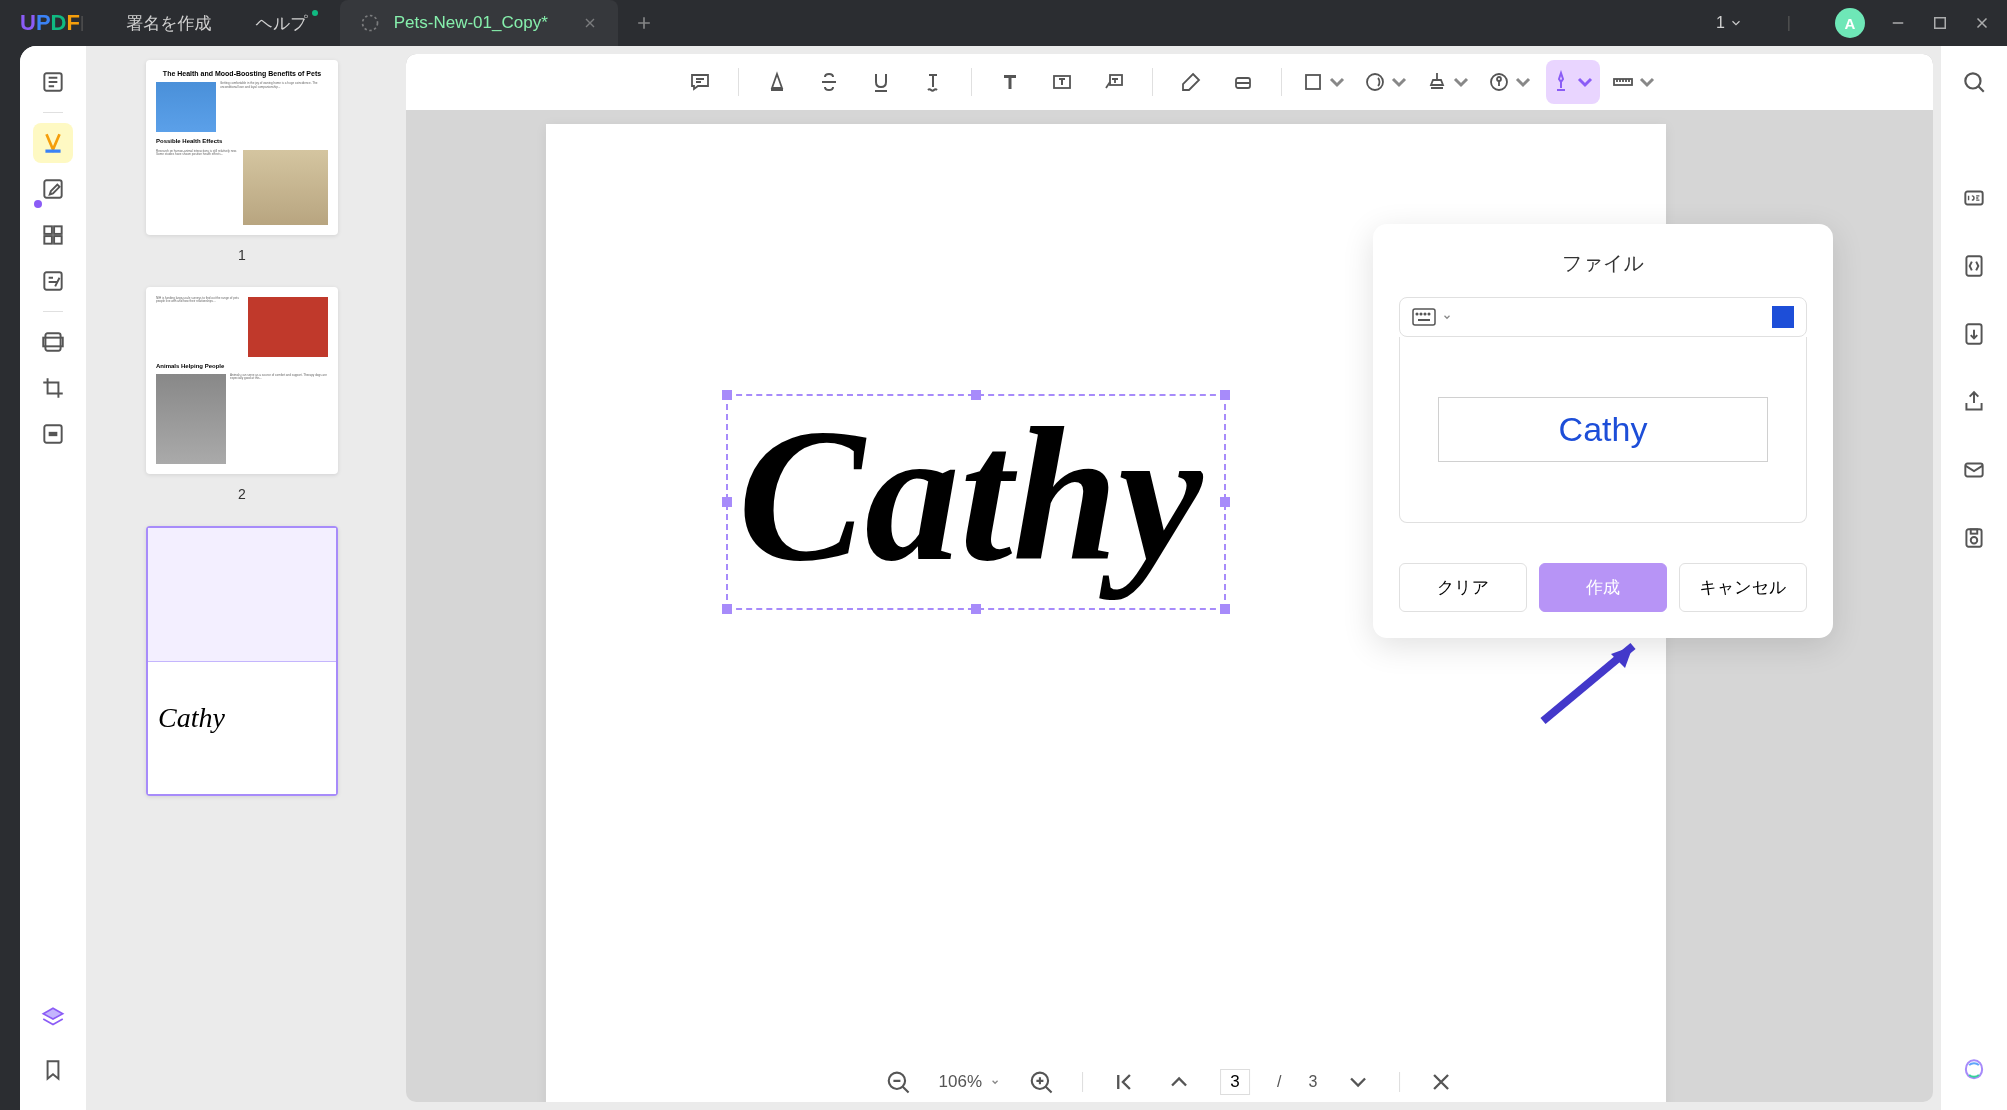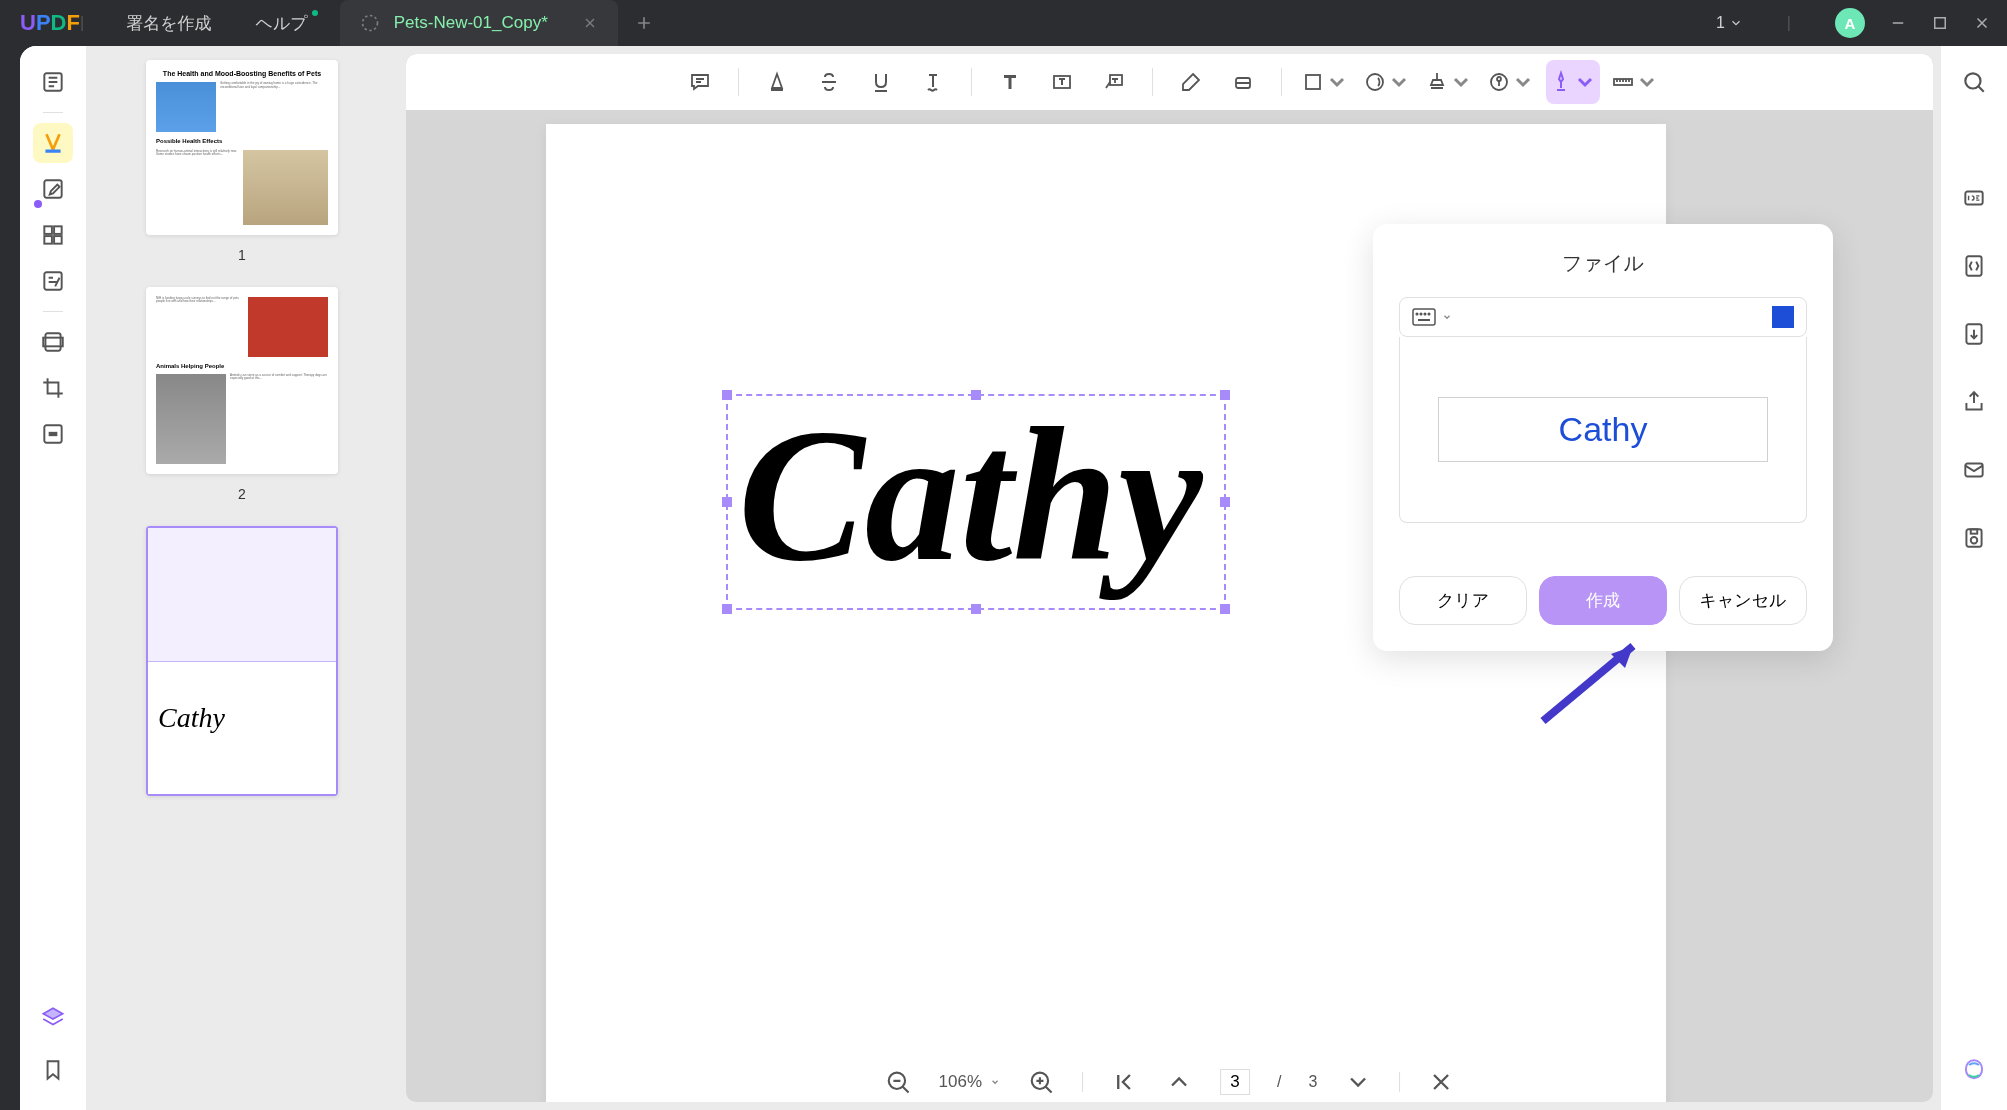--- a/index.html
+++ b/index.html
@@ -73,21 +73,21 @@
 
   
   .sig-dialog { position: absolute; top: 170px; right: 100px; width: 460px; background: #fff; border-radius: 14px; box-shadow: 0 8px 32px rgba(0,0,0,0.12); padding: 26px; }
   .sig-dialog-title { text-align: center; font-size: 20px; margin-bottom: 20px; color: #333; }
   .sig-input-row { display: flex; align-items: center; border: 1px solid #e0e0e0; border-radius: 8px; padding: 8px 12px; margin-bottom: 0; }
   .kbd-select { display: flex; align-items: center; gap: 6px; cursor: pointer; }
   .color-sw { width: 22px; height: 22px; background: #1d4ed8; margin-left: auto; cursor: pointer; }
   .sig-preview { border: 1px solid #e0e0e0; border-top: none; border-radius: 0 0 8px 8px; padding: 60px 20px; margin-bottom: 40px; }
   .sig-preview-input { border: 1px solid #d0d0d0; padding: 12px; text-align: center; font-size: 34px; color: #1d4ed8; width: 90%; margin: 0 auto; display: block; }
   .sig-buttons { display: flex; gap: 12px; }
-  .sig-btn { flex: 1; padding: 12px; border-radius: 16px; border: 1px solid #e0e0e0; background: #fff; font-size: 17px; cursor: pointer; margin-top: 13px; }
+  .sig-btn { flex: 1; padding: 12px; border-radius: 6px; border: 1px solid #e0e0e0; background: #fff; font-size: 17px; cursor: pointer; }
   .sig-btn.primary { background: #b794f6; color: #fff; border-color: #b794f6; }
 
   
   .arrow { position: absolute; top: 582px; right: 280px; width: 120px; height: 90px; pointer-events: none; }
 
   
   .bottom-bar { position: absolute; bottom: 0; left: 50%; transform: translateX(-50%); height: 40px; display: flex; align-items: center; gap: 27px; color: #555; background: #fff; padding: 4px 20px; border-radius: 10px 10px 0 0; }
   .bb-btn { width: 28px; height: 28px; display: flex; align-items: center; justify-content: center; cursor: pointer; }
   .bb-sep { width: 1px; height: 20px; background: #ddd; }
   .zoom-txt { font-size: 17px; display: flex; align-items: center; gap: 8px; }

